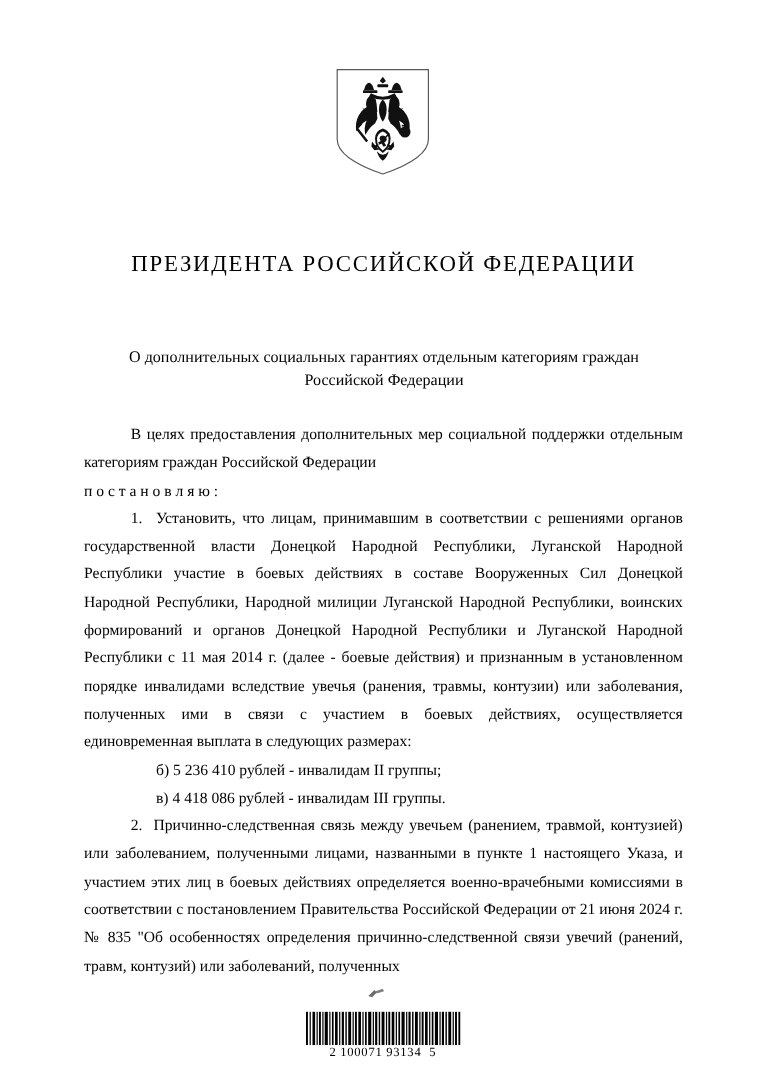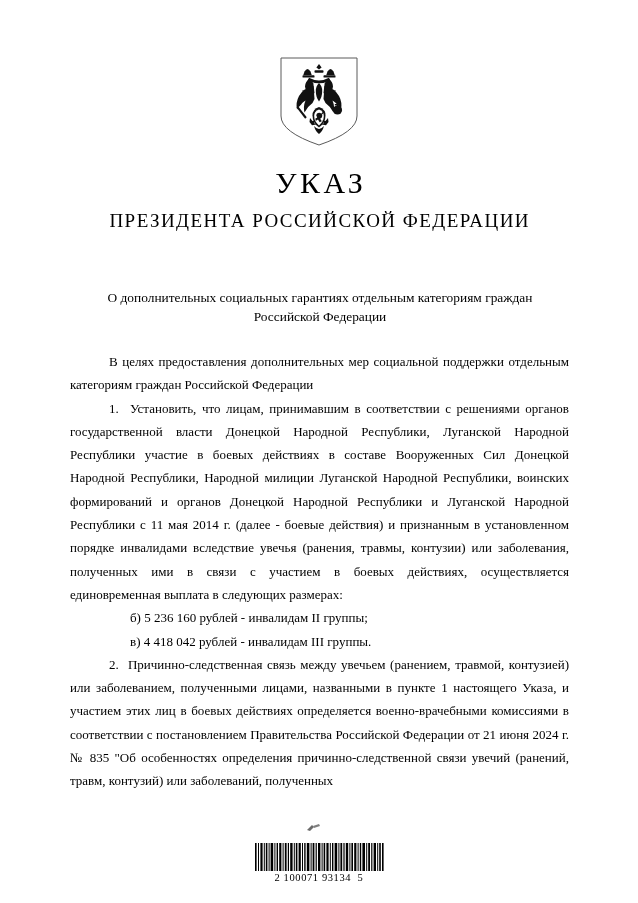--- a/index.html
+++ b/index.html
@@ -174,34 +174,34 @@
         <path d="M44.8 58.2 l3.2 -3.6 0.9 0.8 -3.2 3.6 Z" fill="#111111"></path>
 
         <path d="M34 62 l2.5 3 3 -0.8 -1.5 2.8 2.5 1.6 -4.5 0.6 -2.5 -3.2 Z"></path>
         <path d="M52 62 l-2.5 3 -3 -0.8 1.5 2.8 -2.5 1.6 4.5 0.6 2.5 -3.2 Z"></path>
 
         <path d="M38 70 q5 6 10 0 -1.5 5.5 -5 8 -3.5 -2.5 -5 -8 Z"></path>
       </g>
     </svg>
   </div>
 
-  <div class="doc-title">УКАЗ</div>
 
   <div class="doc-subtitle">ПРЕЗИДЕНТА РОССИЙСКОЙ ФЕДЕРАЦИИ</div>
 
   <div class="doc-heading">О дополнительных социальных гарантиях отдельным категориям граждан Российской Федерации</div>
 
   <div class="body-block">
 
     <p class="p-indent"><span>В целях предоставления дополнительных мер социальной поддержки отдельным категориям граждан Российской Федерации</span></p>
+    <p><span>п о с т а н о в л я ю :</span></p>
 
     <p class="p-indent"><span>1.</span>&nbsp; <span>Установить, что лицам, принимавшим в соответствии с решениями органов государственной власти Донецкой Народной Республики, Луганской Народной Республики участие в боевых действиях в составе Вооруженных Сил Донецкой Народной Республики, Народной милиции Луганской Народной Республики, воинских формирований и органов Донецкой Народной Республики и Луганской Народной Республики с 11 мая 2014 г. (далее - боевые действия) и признанным в установленном порядке инвалидами вследствие увечья (ранения, травмы, контузии) или заболевания, полученных ими в связи с участием в боевых действиях, осуществляется единовременная выплата в следующих размерах:</span></p>
 
-    <p class="list-item">б) 5 236 160 рублей - инвалидам II группы;</p>
-    <p class="list-item">в) 4 418 042 рублей - инвалидам III группы.</p>
+    <p class="list-item">б) 5 236 410 рублей - инвалидам II группы;</p>
+    <p class="list-item">в) 4 418 086 рублей - инвалидам III группы.</p>
 
     <p class="p-indent"><span>2.</span>&nbsp; <span>Причинно-следственная связь между увечьем (ранением, травмой, контузией) или заболеванием, полученными лицами, названными в пункте 1 настоящего Указа, и участием этих лиц в боевых действиях определяется военно-врачебными комиссиями в соответствии с постановлением Правительства Российской Федерации от 21 июня 2024 г. № 835 "Об особенностях определения причинно-следственной связи увечий (ранений, травм, контузий) или заболеваний, полученных</span></p>
 
   </div>
 
   <svg class="scan-mark" viewBox="0 0 18 10" aria-hidden="true">
     <path d="M2 7 L7 2 L9 4 L5 8 Z" fill="#3a3a3a"></path>
     <path d="M8 3 L14 1 L15 3 L9 5 Z" fill="#555555"></path>
   </svg>
 

